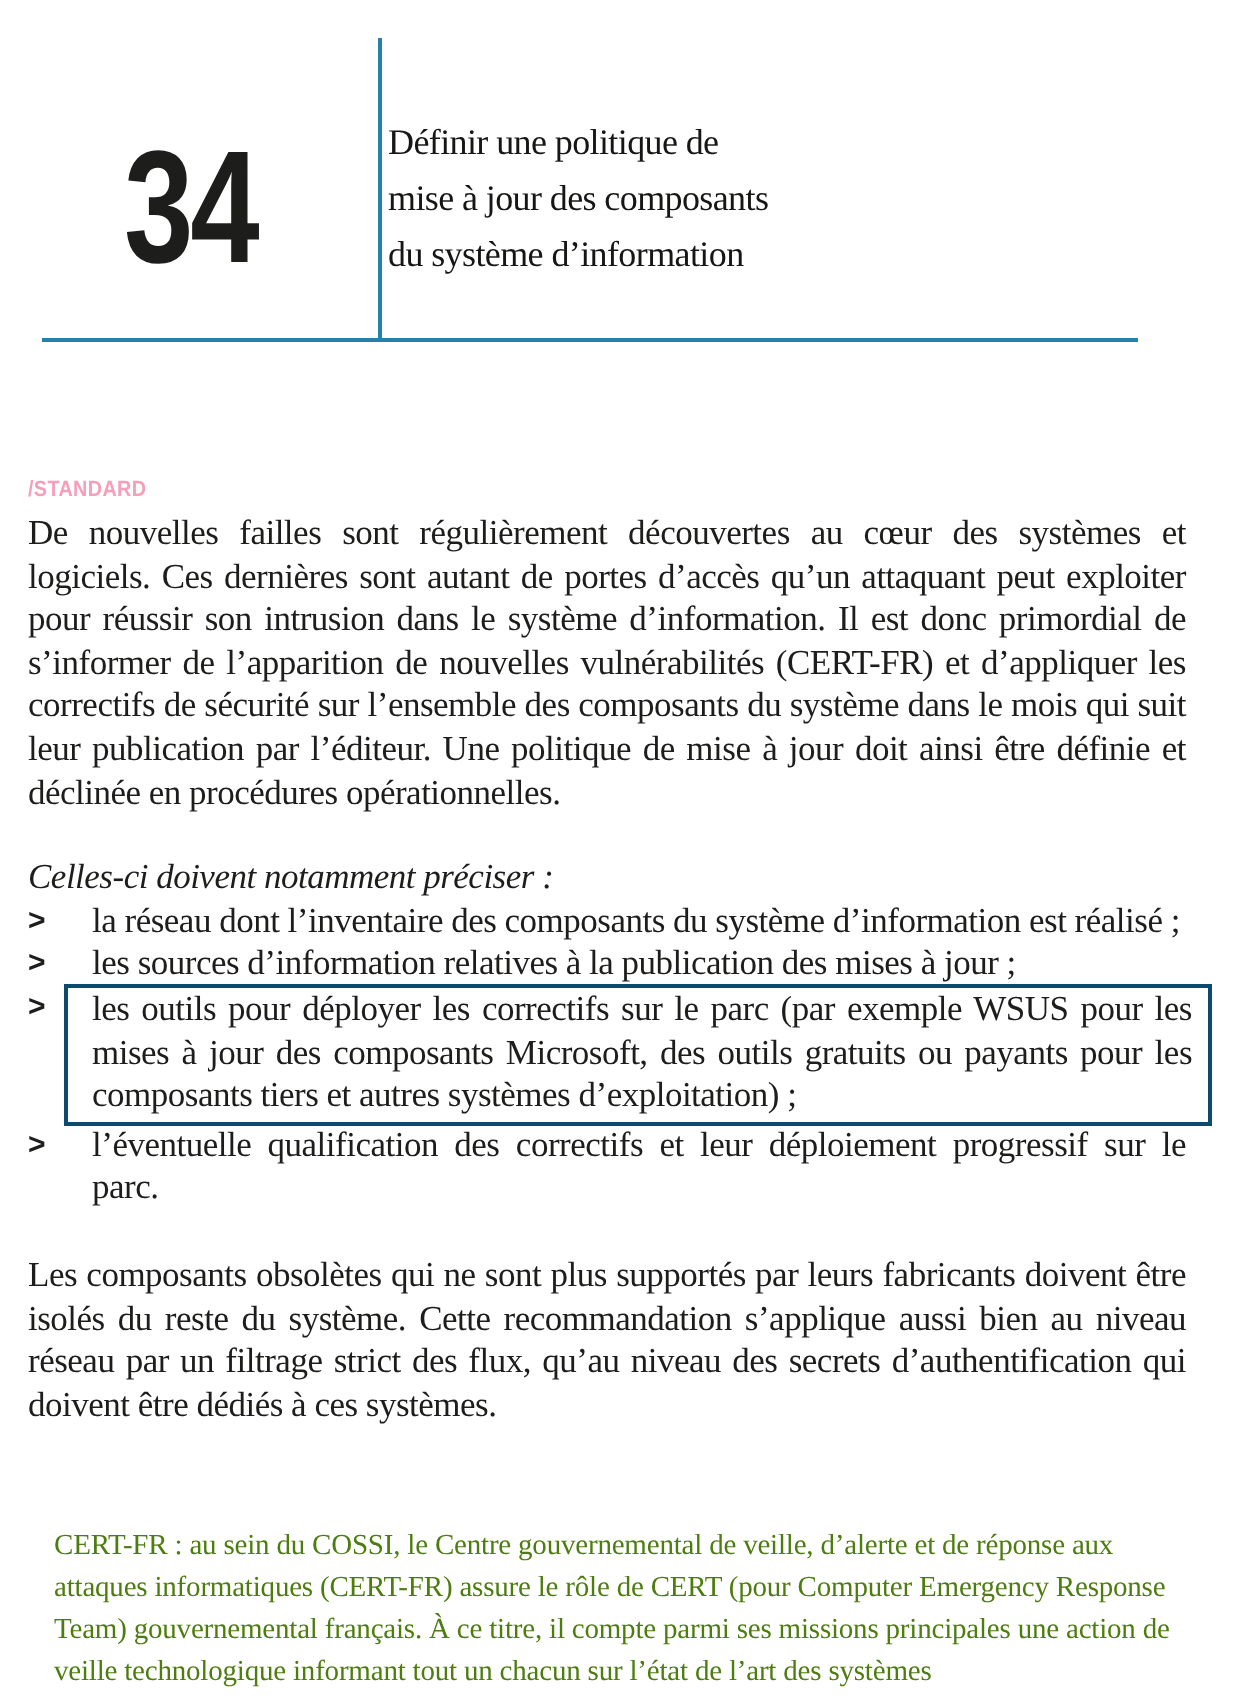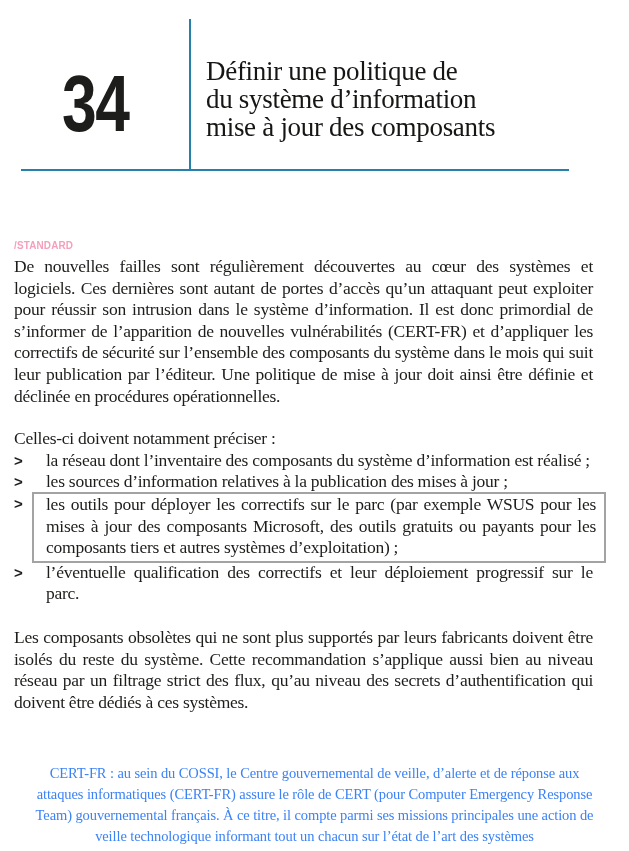--- a/index.html
+++ b/index.html
@@ -23,74 +23,74 @@
   }
   .v-rule{
     position:absolute;left:189px;top:19px;
     width:2px;height:151px;background:#2581a9;
   }
   .h-rule{
     position:absolute;left:21px;top:169px;
     width:548px;height:2px;background:#2581a9;
   }
   .chapter-title{
-    position:absolute;left:206px;top:57px;
-    font-size:27px;line-height:28px;
+    position:absolute;left:194px;top:57px;
+    font-size:18px;line-height:28px;
     letter-spacing:-0.3px;color:#161614;
   }
 
   
   .body-col{
     position:absolute;left:14px;top:239px;width:579px;
     font-size:17.5px;line-height:21.6px;letter-spacing:-0.25px;
     text-align:justify;
   }
   .standard-label{
     font-family:"Liberation Sans", sans-serif;
     font-weight:bold;font-size:11px;line-height:12px;
     letter-spacing:0.2px;color:#f59fba;
     transform:scaleX(0.9);transform-origin:left top;
     margin-bottom:5px;
   }
   .para{margin:0;}
-  .list-intro{margin:21px 0 0 0;}
+  .list-intro{margin:21px 0 0 0;font-style:italic;}
   .measure-list{margin:0;}
   .list-item{display:flex;align-items:flex-start;}
   .list-marker{
     flex:0 0 32px;
     font-family:"Liberation Sans", sans-serif;
     font-weight:bold;font-size:15px;line-height:21.6px;
     color:#1d1d1b;
   }
   .list-text{flex:1 1 auto;text-align:justify;}
   .highlight-box{
-    border:2px solid #a3a3a3;
+    border:2px solid #0c4a6e;
     padding:0 8px 2px 12px;
     margin:-1px -13px -1px -14px;
   }
   .closing-para{margin:22px 0 0 0;}
 
   
   .footnote{
     position:absolute;left:27px;top:763px;width:575px;
     font-size:14.5px;line-height:21px;letter-spacing:-0.1px;
-    text-align:center;color:#3b82f6;
+    text-align:left;color:#4d7c0f;
   }
 </style>
 </head>
 <body>
 
 <div class="page">
 
   <div class="chapter-number">34</div>
   <div class="v-rule"></div>
   <div class="chapter-title">
     <div>Définir une politique de</div>
+    <div>mise à jour des composants</div>
     <div>du système d’information</div>
-    <div>mise à jour des composants</div>
   </div>
   <div class="h-rule"></div>
 
   <div class="body-col">
     <div class="standard-label">/STANDARD</div>
 
     <p class="para">De nouvelles failles sont régulièrement découvertes au cœur des systèmes et logiciels. Ces dernières sont autant de portes d’accès qu’un attaquant peut exploiter pour réussir son intrusion dans le système d’information. Il est donc primordial de s’informer de l’apparition de nouvelles vulnérabilités (CERT-FR) et d’appliquer les correctifs de sécurité sur l’ensemble des composants du système dans le mois qui suit leur publication par l’éditeur. Une politique de mise à jour doit ainsi être définie et déclinée en procédures opérationnelles.</p>
 
     <p class="para list-intro">Celles-ci doivent notamment préciser :</p>
 

